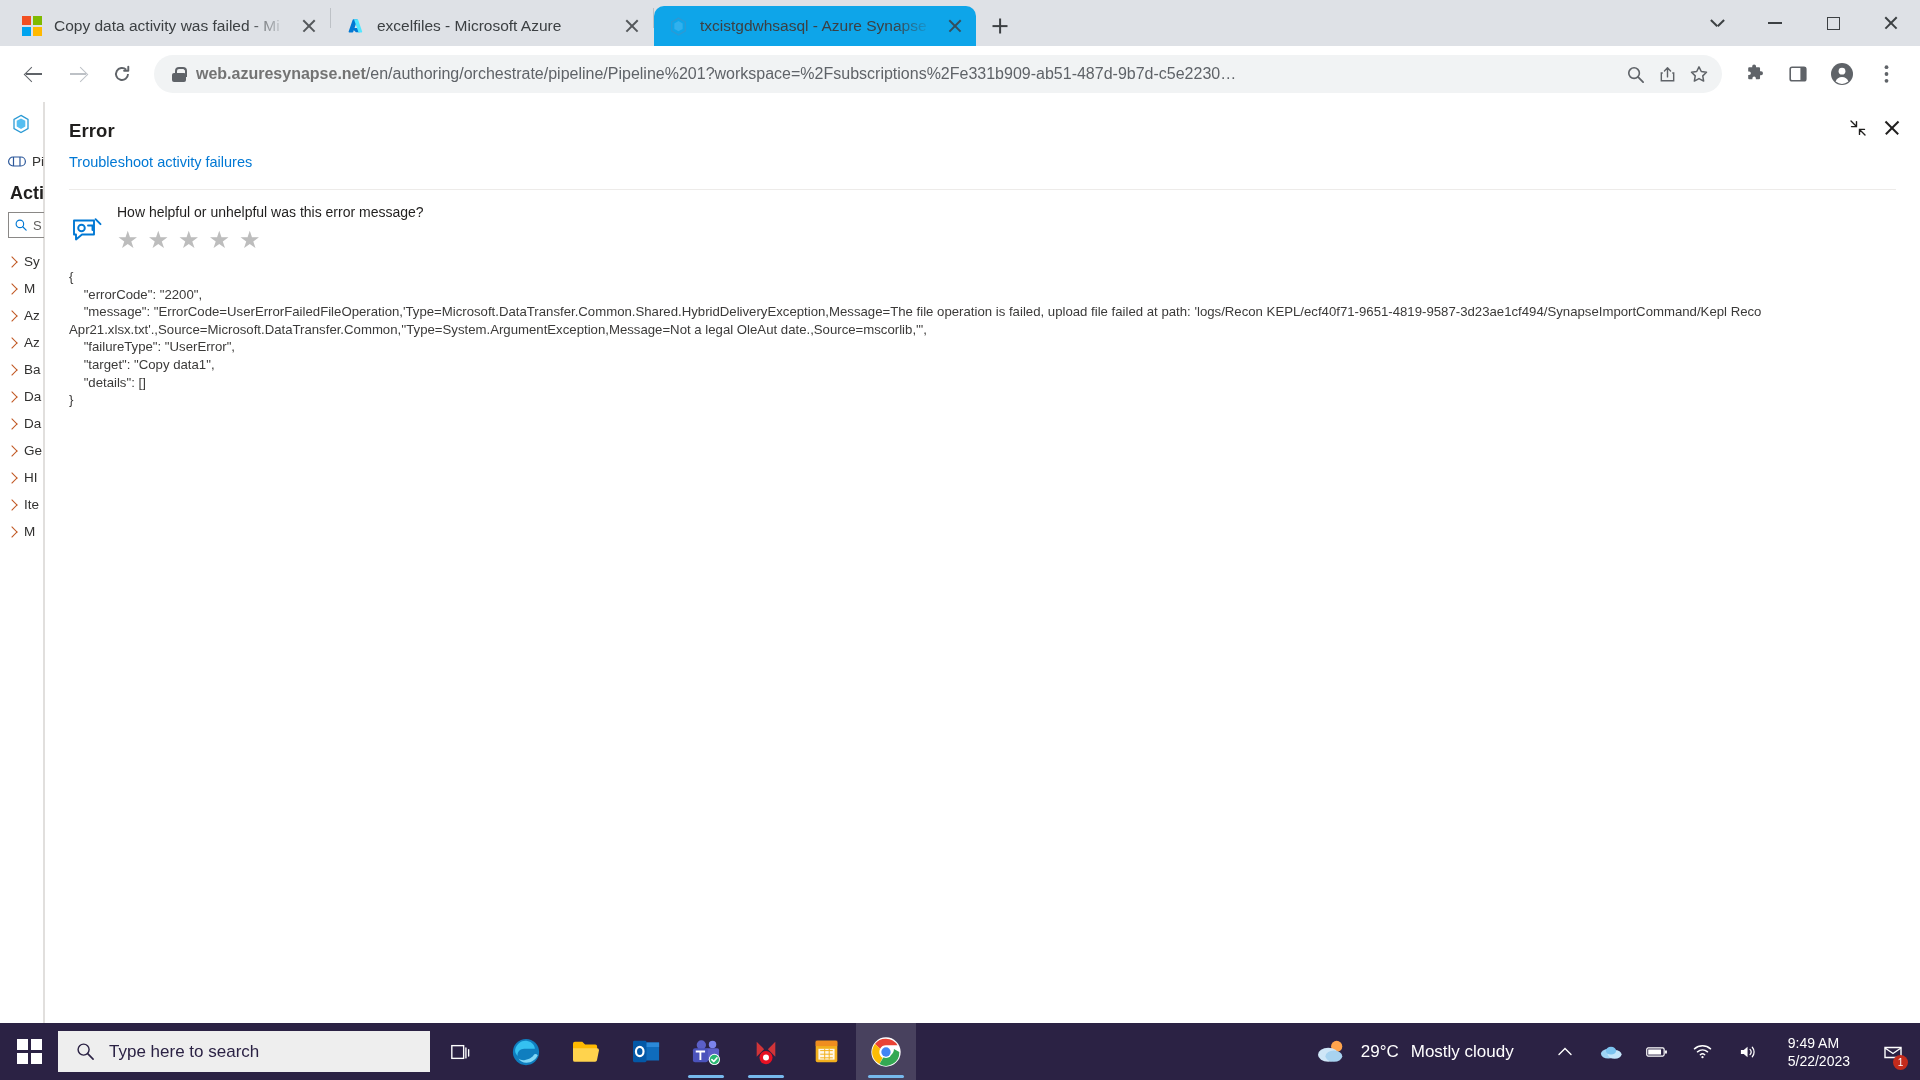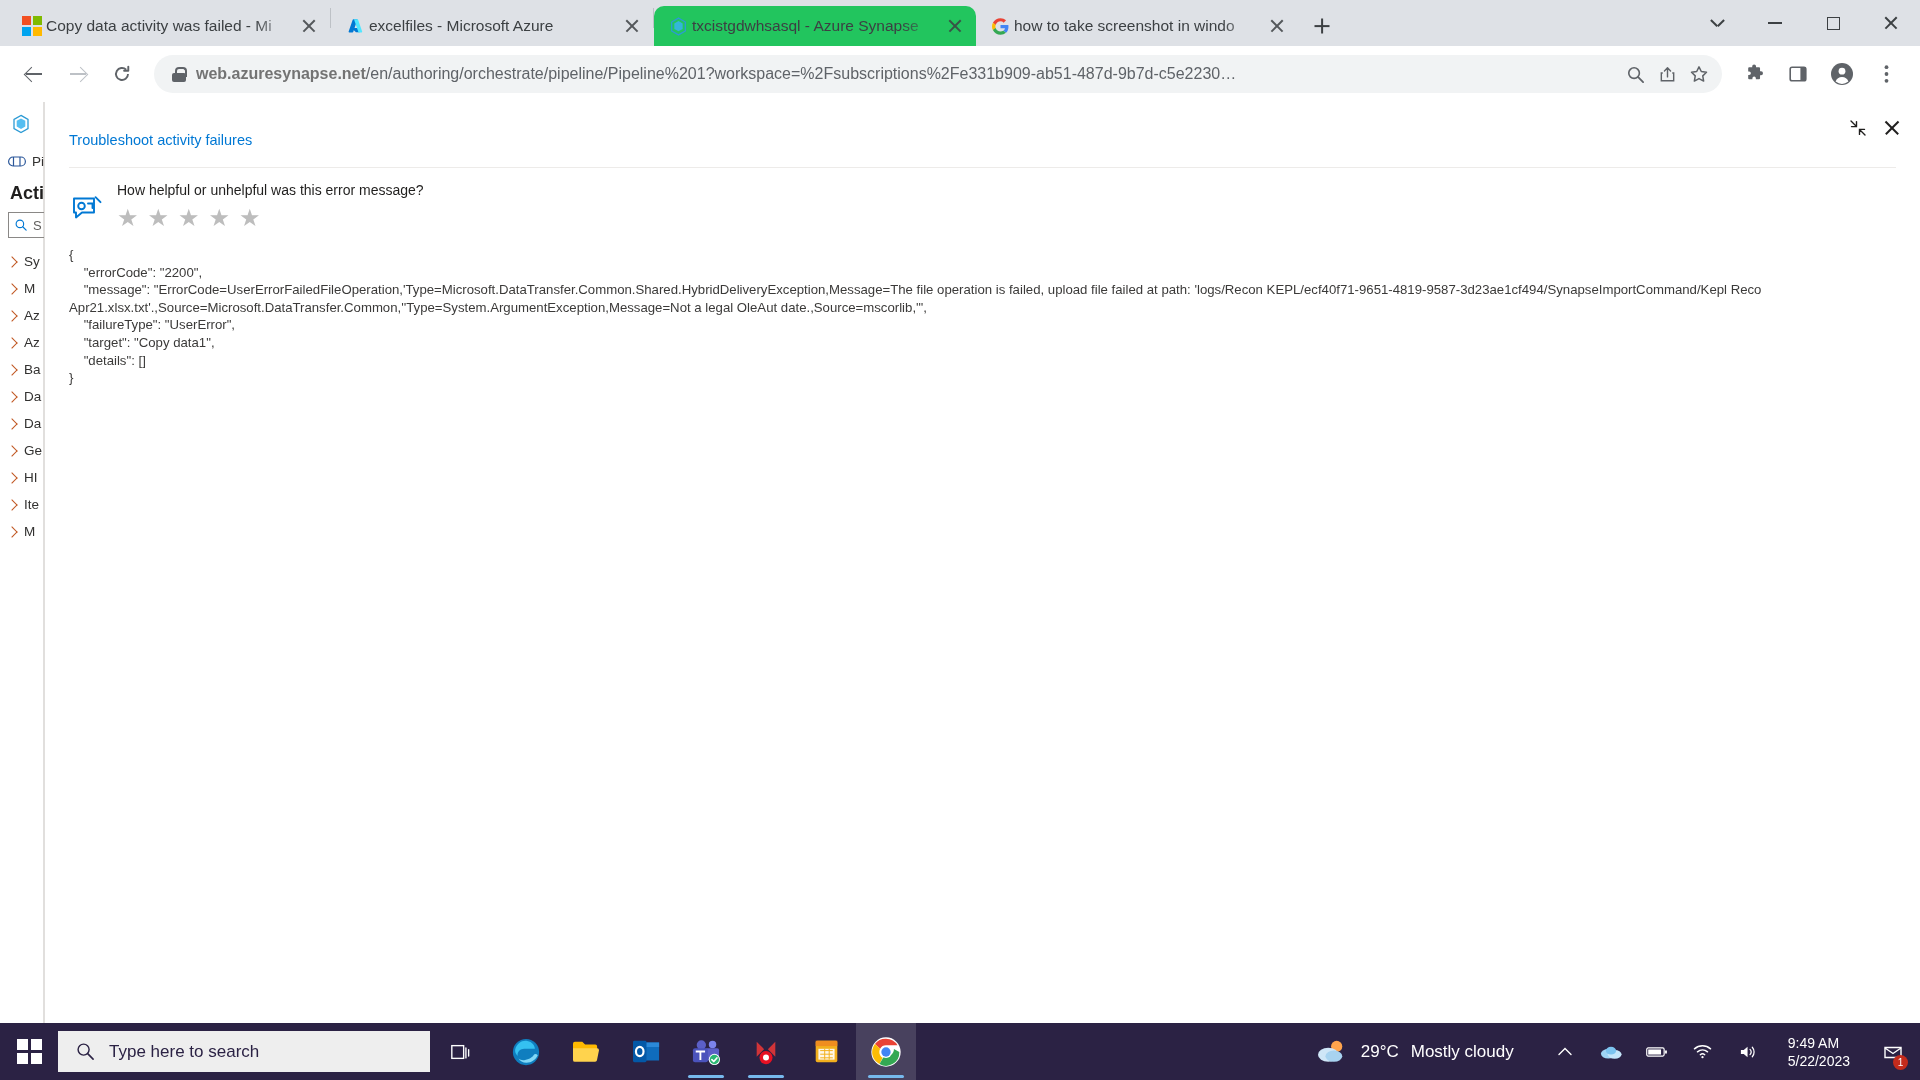--- a/index.html
+++ b/index.html
@@ -13,23 +13,23 @@
   .browser { width: 1920px; height: 1023px; background: #ffffff; position: relative; }
 
   
   .tabstrip {
     height: 46px; background: #dee1e6;
     display: flex; align-items: flex-end; padding-left: 8px; position: relative;
   }
   .tab {
     height: 40px; width: 322px; display: flex; align-items: center;
     padding: 0 10px 0 14px; position: relative; border-radius: 10px 10px 0 0;
-    font-size: 15.5px; color: #3c4043; gap: 4px;
-  }
-  .tab.active { background: #22c55e; }
+    font-size: 15.5px; color: #3c4043; gap: 12px;
+  }
+  .tab.active { background: #0ea5e9; }
   .tab .favicon { width: 20px; height: 20px; flex: 0 0 20px; position: relative; }
   .tab .title {
     flex: 1 1 auto; white-space: nowrap; overflow: hidden;
     -webkit-mask-image: linear-gradient(to right, #000 84%, transparent 100%);
             mask-image: linear-gradient(to right, #000 84%, transparent 100%);
   }
   .tab .closex {
     width: 22px; height: 22px; flex: 0 0 22px; position: relative; opacity: .85;
   }
   .tab .closex::before, .tab .closex::after {
@@ -221,32 +221,20 @@
       <span class="favicon fav-syn">
         <svg width="19" height="19" viewBox="0 0 20 20">
           <path d="M10 1.2l7.2 4.1v9.4L10 18.8 2.8 14.7V5.3z" fill="none" stroke="#2c9ad4" stroke-width="1.4"></path>
           <path d="M10 4.3l4.4 2.5v5.8L10 15.1 5.6 12.6V6.8z" fill="#37b3ef" opacity=".85"></path>
         </svg>
       </span>
       <span class="title">txcistgdwhsasql - Azure Synapse</span>
       <span class="closex"></span>
     </div>
 
-    <div class="tab">
-      <span class="favicon fav-google">
-        <svg width="17" height="17" viewBox="0 0 48 48">
-          <path fill="#EA4335" d="M24 9.5c3.5 0 6.6 1.2 9 3.6l6.7-6.7C35.6 2.6 30.2.5 24 .5 14.6.5 6.5 5.9 2.6 13.7l7.8 6.1C12.3 13.9 17.7 9.5 24 9.5z"></path>
-          <path fill="#4285F4" d="M46.5 24.5c0-1.6-.15-3.2-.45-4.7H24v9h12.7c-.55 3-2.2 5.5-4.7 7.2l7.6 5.9c4.4-4.1 6.9-10.1 6.9-17.4z"></path>
-          <path fill="#FBBC05" d="M10.4 28.6c-.5-1.5-.8-3-.8-4.6s.3-3.1.8-4.6l-7.8-6.1C.95 16.5 0 20.1 0 24s.95 7.5 2.6 10.7l7.8-6.1z"></path>
-          <path fill="#34A853" d="M24 47.5c6.2 0 11.5-2 15.4-5.6l-7.6-5.9c-2.1 1.4-4.8 2.3-7.8 2.3-6.3 0-11.7-4.4-13.6-10.3l-7.8 6.1C6.5 42.1 14.6 47.5 24 47.5z"></path>
-        </svg>
-      </span>
-      <span class="title">how to take screenshot in windo</span>
-      <span class="closex"></span>
-    </div>
 
     <div class="newtab"></div>
 
     <div class="winctrls">
       <div class="winbtn">
           <span class="chev-dn"></span>
         </div>
       <div class="winbtn">
           <span class="min-ic"></span>
         </div>
@@ -393,20 +381,21 @@
           <div class="tree-item">
               <span class="caret-r"></span>
               <span>M</span>
             </div>
         </div>
       </div>
     </div>
 
     <div class="errpanel">
       <div class="err-head">
+        <div class="err-title">Error</div>
         <div class="err-link">Troubleshoot activity failures</div>
         <div class="err-actions">
           <span class="ic-collapse">
             <svg width="20" height="20" viewBox="0 0 20 20">
               <path d="M3 3l5.5 5.5M8.5 3.6v5h-5" fill="none" stroke="#201f1e" stroke-width="1.4" stroke-linecap="round"></path>
               <path d="M17 17l-5.5-5.5M11.5 16.4v-5h5" fill="none" stroke="#201f1e" stroke-width="1.4" stroke-linecap="round"></path>
             </svg>
           </span>
           <span class="ic-close"></span>
         </div>

